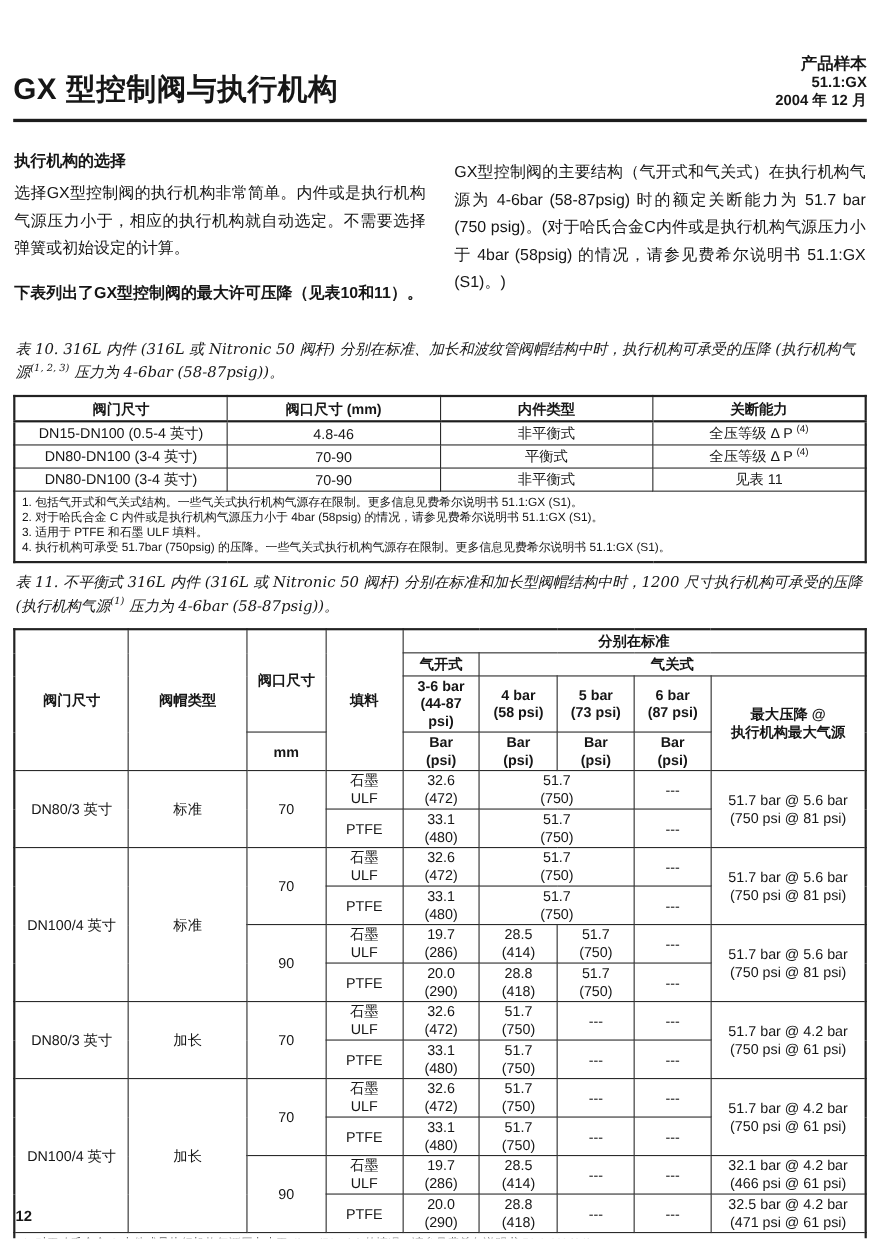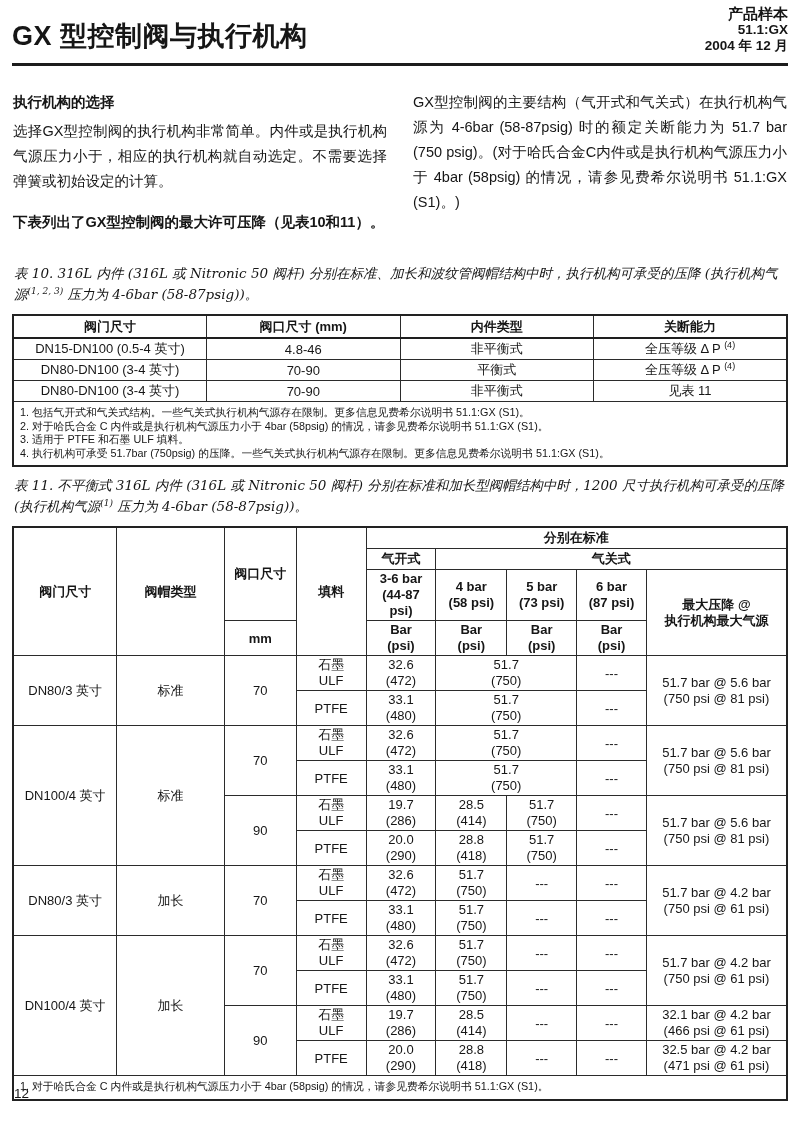--- a/index.html
+++ b/index.html
@@ -9,24 +9,24 @@
     background:#ffffff; color:#161616; overflow:hidden;
     font-family:"Liberation Sans","DejaVu Sans",sans-serif;
   }
   
   .hdr {
     display:flex; justify-content:space-between; align-items:flex-end;
     margin:0 12px; padding:6px 0 9px; border-bottom:3px solid #1c1c1c;
   }
   .title { font-size:27px; font-weight:bold; letter-spacing:.5px; }
   .meta { text-align:right; line-height:16px; }
-  .meta .doc-type { font-size:15px; font-weight:bold; }
+  .meta .doc-type { font-size:15px; font-weight:bold;margin-top:45px; }
   .meta .doc-num, .meta .doc-date { font-size:13.5px;font-weight:bold; }
   
-  .cols { display:flex; gap:26px; margin:24px 13px 0; }
+  .cols { display:flex; gap:26px; margin:24px 13px 0;align-items:center; }
   .col { flex:1; font-size:14.5px; line-height:25px; text-align:justify; }
   .col h2 { font-size:14.5px; font-weight:bold; margin-bottom:4px; }
   .p-gap { margin-top:16px;font-weight:bold; }
   
   .caption {
     margin:28px 14px 9px; font-family:"DejaVu Serif","Liberation Serif",serif;
     font-style:italic; font-size:13.5px; line-height:21px;
   }
   .caption.c11 { margin-top:8px; }
   sup { font-size:9px; vertical-align:super; line-height:0; }
@@ -38,21 +38,21 @@
   .t10 tbody td { height:21px; }
   .t10 tfoot td, .t11 tfoot td {
     text-align:left; font-size:10.8px; line-height:13.5px; padding:4px 6px 5px;
   }
   .t11 { font-size:13px; }
   .t11 th { font-weight:bold; }
   .hr1 { height:19px; } .hr2 { height:16px; } .hr3 { height:37px; } .hr4 { height:34px; }
   .two { white-space:pre-line; line-height:16px; }
   .t11 tbody td { height:35px; }
   
-  .pagenum { position:absolute; left:14px; bottom:25px; font-size:13.5px; font-weight:normal; }
+  .pagenum { position:absolute; left:14px; bottom:13px; font-size:13.5px; font-weight:bold; }
 </style>
 </head>
 <body>
 
 <div class="page">
 
   <div class="hdr">
     <div class="title">GX 型控制阀与执行机构</div>
     <div class="meta">
       <div class="doc-type">产品样本</div>

